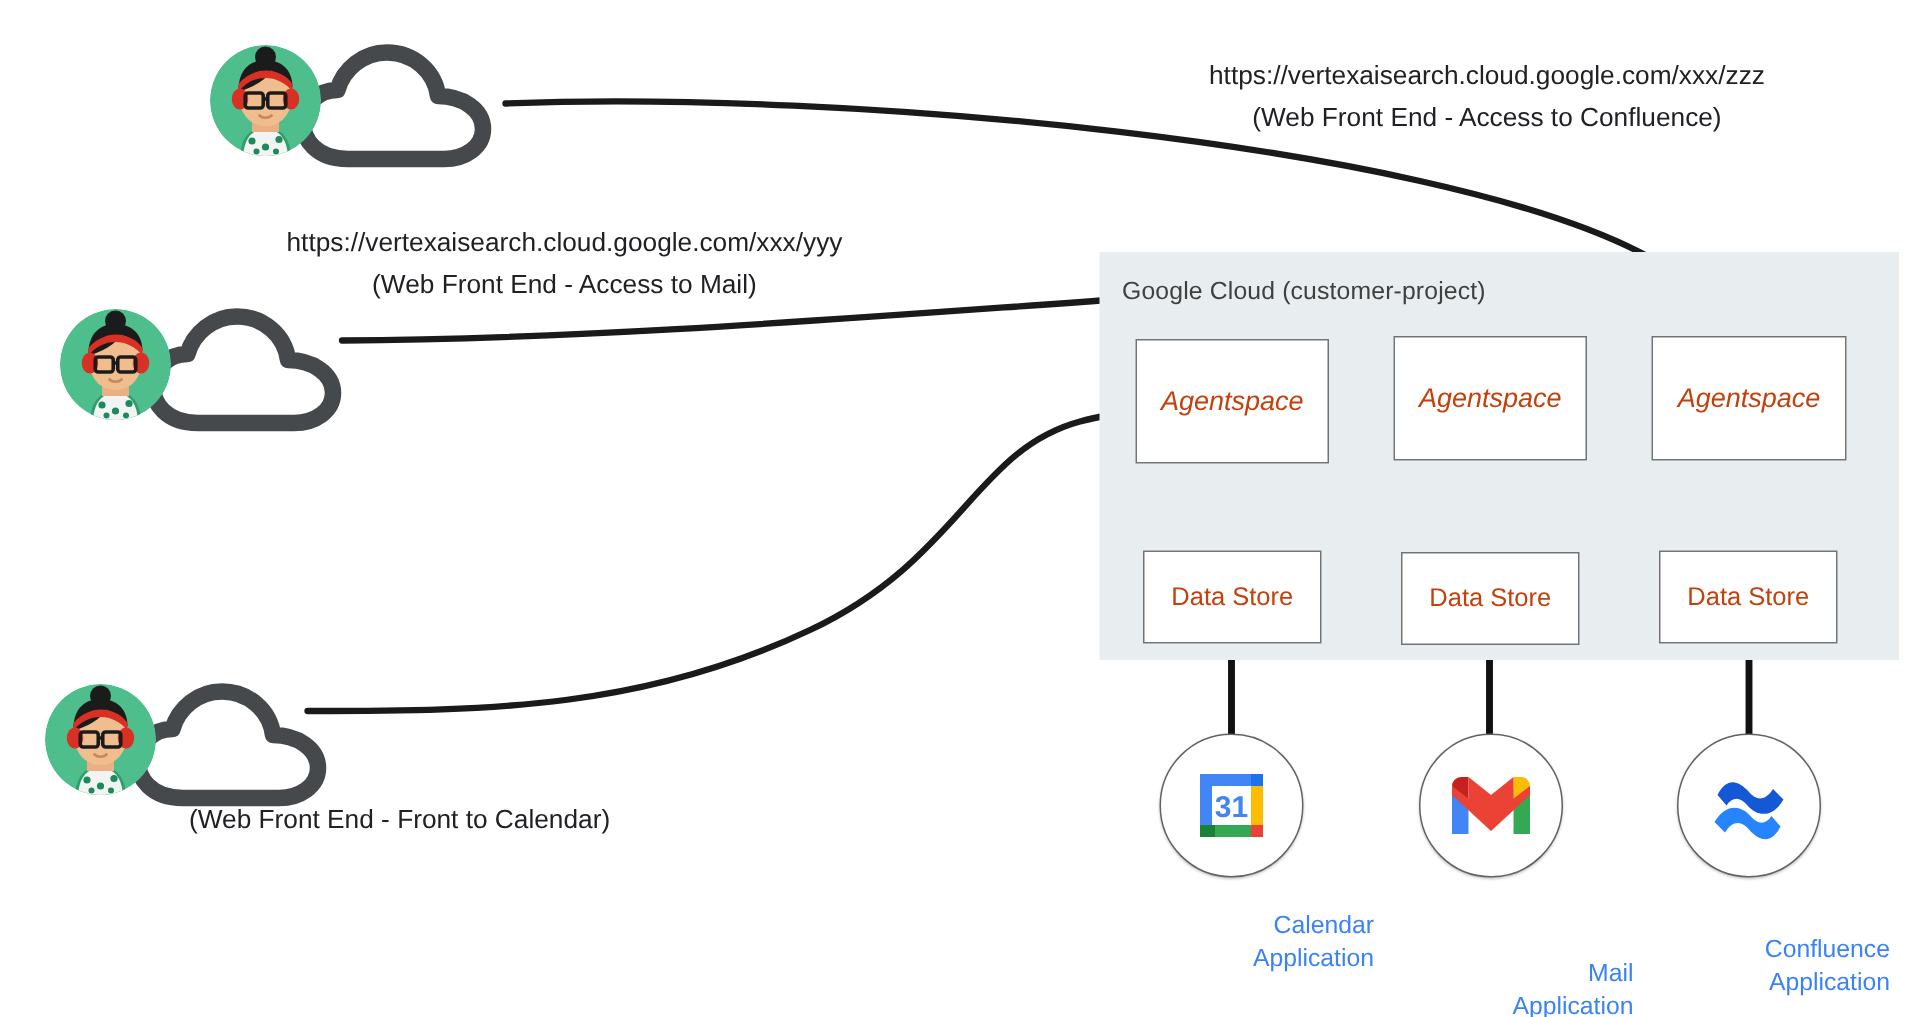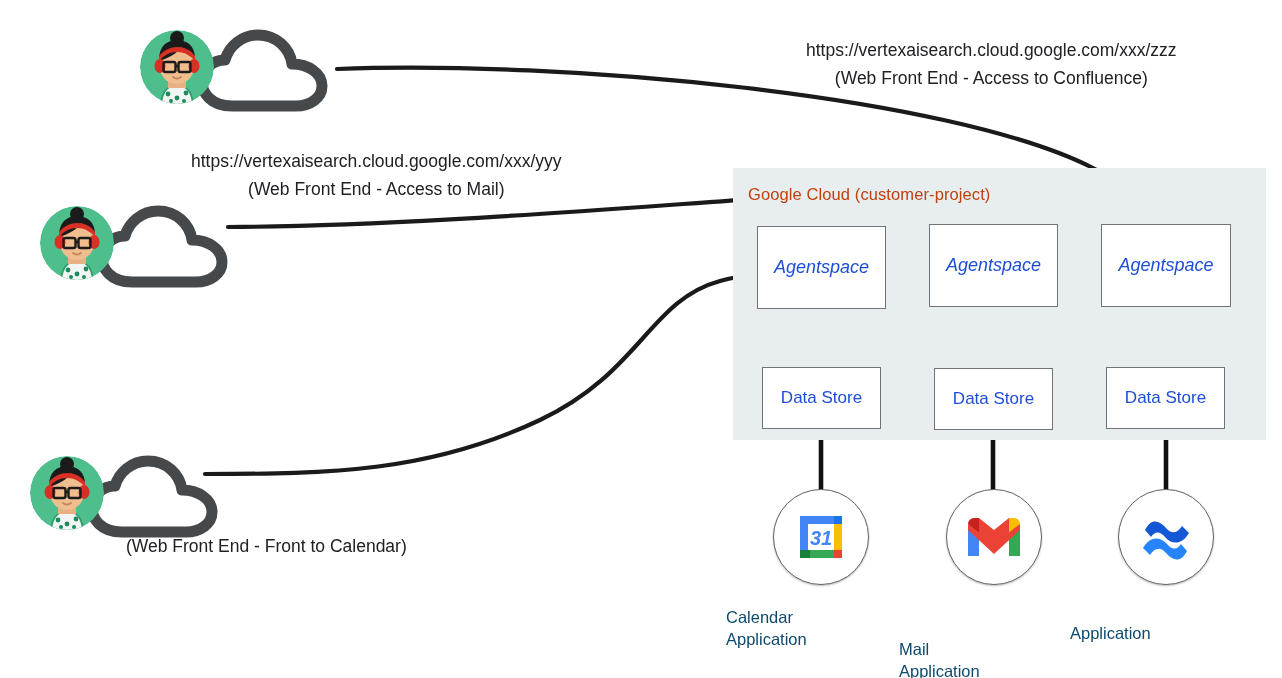--- a/index.html
+++ b/index.html
@@ -34,40 +34,40 @@
     top: 168px;
     width: 533px;
     height: 272px;
     background: #e8edf0;
   }
   .gcp-label {
     position: absolute;
     left: 748px;
     top: 185px;
     font-size: 16.5px;
-    color: #c2410c;
+    color: #404040;
     white-space: nowrap;
     letter-spacing: .1px;
   }
 
   
   .node-box {
     position: absolute;
     background: #ffffff;
     border: 1.6px solid #6e7477;
     box-sizing: border-box;
     display: flex;
     align-items: center;
     justify-content: center;
     text-align: center;
   }
   .node-box .lbl {
     font-size: 17px;
     line-height: 1.15;
-    color: #1d4ed8;
+    color: #c2410c;
   }
   .agentspace .lbl {
     font-style: italic;
     font-size: 18px;
   }
 
   .as1 { left: 757px;  top: 226px; width: 129px; height: 83px; }
   .as2 { left: 929px;  top: 224px; width: 129px; height: 83px; }
   .as3 { left: 1101px; top: 224px; width: 130px; height: 83px; }
 
@@ -81,33 +81,32 @@
     width: 96px;
     height: 96px;
     border-radius: 50%;
     background: #ffffff;
     border: 1.4px solid #5f6368;
     box-sizing: border-box;
     display: flex;
     align-items: center;
     justify-content: center;
     box-shadow: 0 1px 2px rgba(0,0,0,.25);
-    font-style: italic;
   }
   .app1 { left: 773px;  top: 489px; }
   .app2 { left: 946px;  top: 489px; }
   .app3 { left: 1118px; top: 489px; }
 
   .app-caption {
     position: absolute;
     width: 190px;
-    text-align: left;
+    text-align: right;
     font-size: 16.5px;
     line-height: 1.35;
-    color: #0c4a6e;
+    color: #3b82f6;
   }
   .cap1 { left: 726px;  top: 606px; }
   .cap2 { left: 899px;  top: 638px; }
   .cap3 { left: 1070px; top: 622px; }
 
   
   .user-group {
     position: absolute;
     width: 205px;
     height: 96px;
@@ -226,20 +225,21 @@
 
   <div class="app-caption cap1">
     <div>Calendar</div>
     <div>Application</div>
   </div>
   <div class="app-caption cap2">
     <div>Mail</div>
     <div>Application</div>
   </div>
   <div class="app-caption cap3">
+    <div>Confluence</div>
     <div>Application</div>
   </div>
 
   <div class="user-group u1">
     <svg class="user-cloud" width="145" height="88" viewBox="0 0 145 88">
       <path d="M36 80 C 14 80, 6 66, 6 56 C 6 44, 16 34, 29 34 C 33 20, 46 9, 62 9
                C 80 9, 94 22, 96 38 C 112 38, 126 47, 126 60 C 126 72, 114 80, 100 80 Z" fill="none" stroke="#45494c" stroke-width="11" stroke-linejoin="round" stroke-linecap="round"></path>
     </svg>
     <div class="user-avatar">
       <svg width="74" height="74" viewBox="0 0 74 74">

